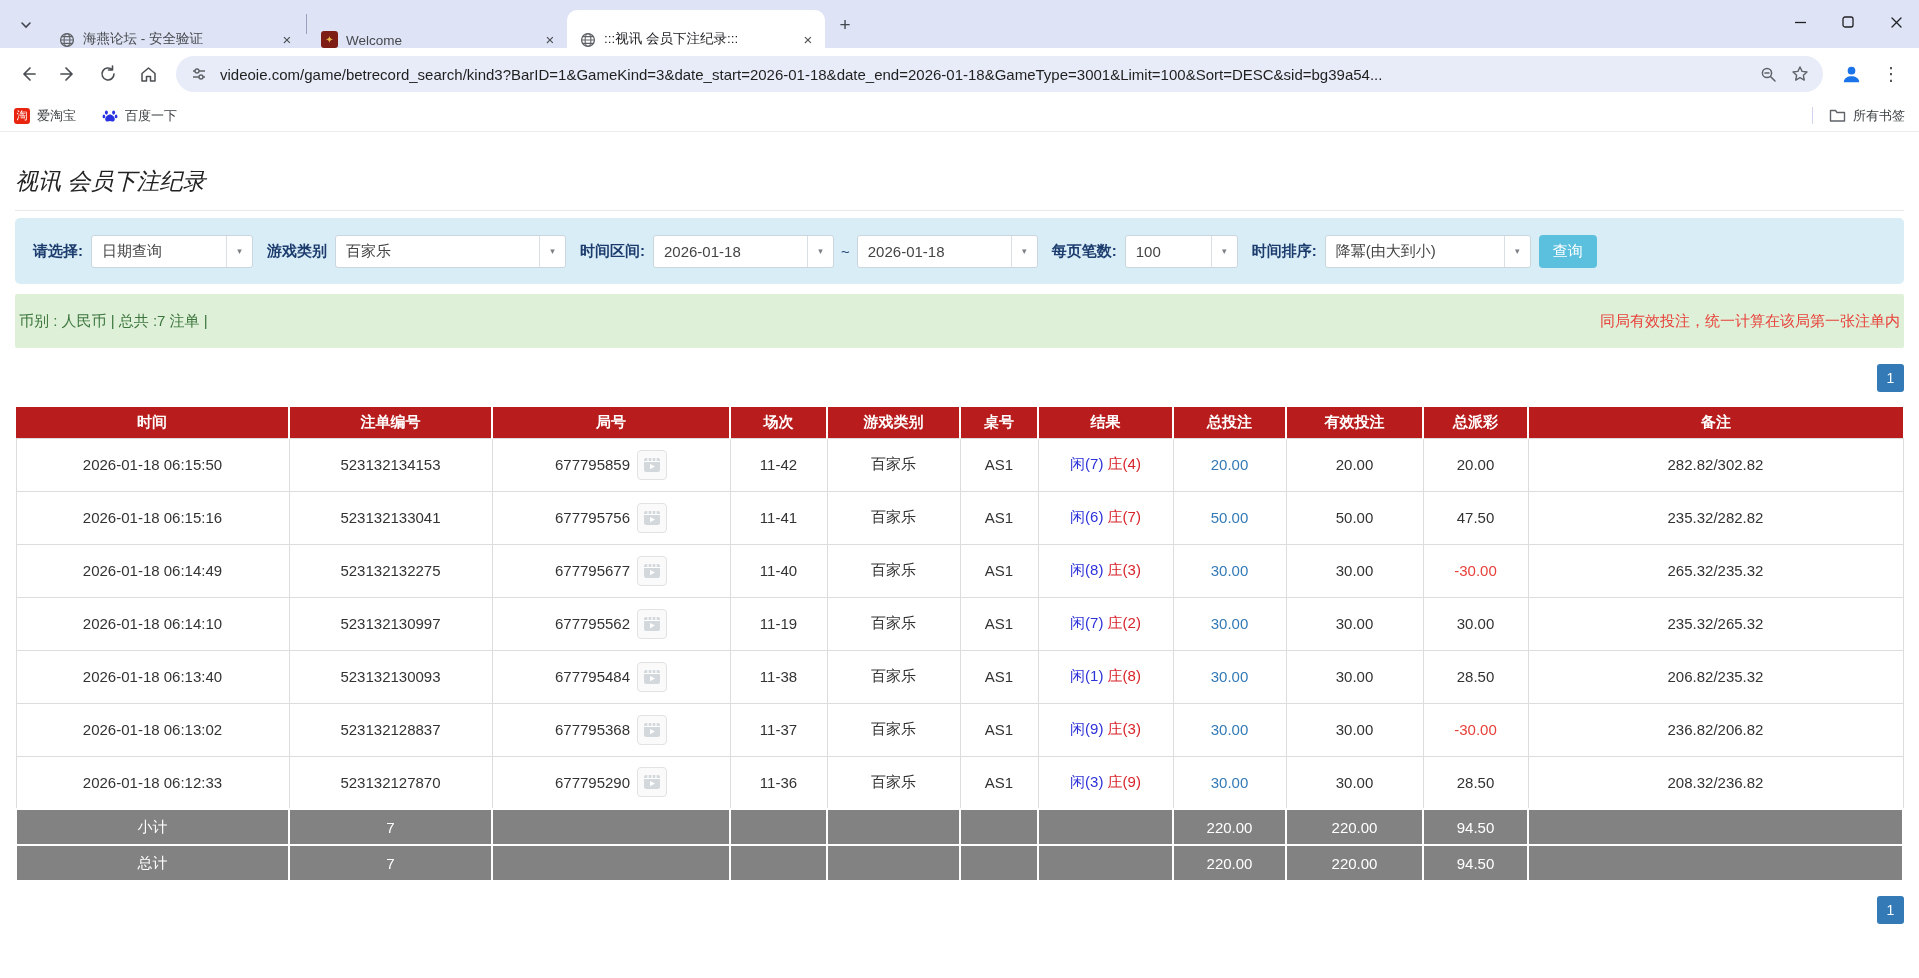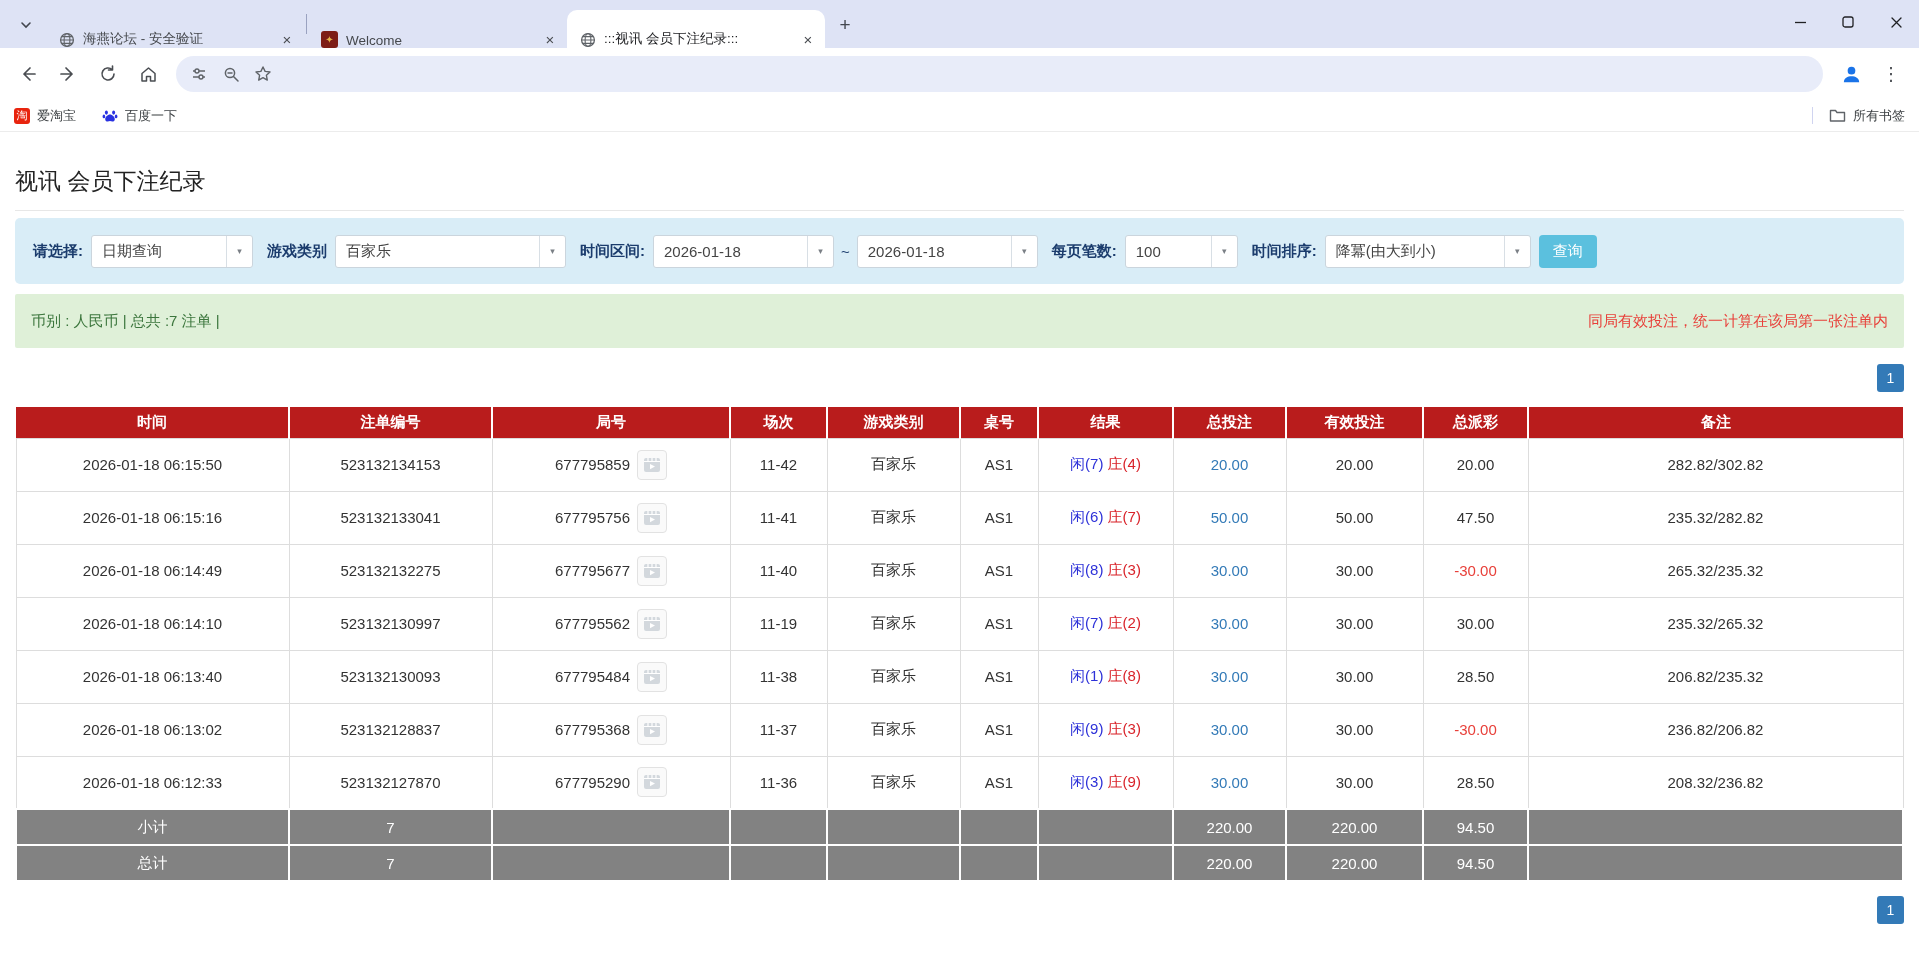--- a/index.html
+++ b/index.html
@@ -41,39 +41,39 @@
   .bookmarks { height:32px; background:#fff; display:flex; align-items:center; padding:0 14px;
     font-size:13px; color:#3c4043; border-bottom:1px solid #ececec; }
   .bm-item { display:flex; align-items:center; gap:7px; margin-right:26px; cursor:pointer; }
   .bm-ico-taobao { width:16px; height:16px; border-radius:3px; background:#e8240e; color:#fff;
     font-size:11px; display:flex; align-items:center; justify-content:center; }
   .bm-right { margin-left:auto; display:flex; align-items:center; gap:10px; }
   .bm-divider { width:1px; height:17px; background:#d0d4f0; margin-right:6px; }
 
   
   .page { padding:0 15px; }
-  .page-title { font-size:23px; font-weight:400; color:#222; margin:34px 0 13px; }
+  .page-title { font-size:23px; font-weight:400; color:#222; margin:34px 0 13px;font-style:italic; }
   .title-rule { border:none; border-top:1px solid #e7e7e7; margin:0 0 7px; }
 
   .filterbar { background:#d9edf7; border-radius:5px; height:66px; display:flex;
     align-items:center; padding:0 18px; font-size:15px; }
   .f-label { color:#1b3c6d; font-weight:bold; white-space:nowrap; margin:0 8px 0 14px; }
   .f-label:first-child { margin-left:0; }
   .sel { background:#fff; border:1px solid #cbd5dd; border-radius:3px; height:33px;
     display:flex; align-items:stretch; cursor:pointer; flex:0 0 auto; }
   .sel-val { flex:1; display:flex; align-items:center; padding:0 10px; color:#444;
     white-space:nowrap; overflow:hidden; }
   .sel-arrow { width:26px; border-left:1px solid #d8dfe5; display:flex; align-items:center;
     justify-content:center; font-size:9px; color:#7a7f85; }
   .tilde { color:#1b3c6d; margin:0 7px; }
   .btn-search { background:#5bc0de; color:#fff; border:none; border-radius:4px; height:33px;
     padding:0 14px; font-size:15px; margin-left:8px; cursor:pointer; }
 
   .summary { margin-top:10px; background:#dff0d8; border-radius:2px; height:54px;
-    display:flex; align-items:center; justify-content:space-between; padding:0 16px; font-size:15px; }
+    display:flex; align-items:center; justify-content:space-between; padding:0 4px; font-size:15px; }
   .summary-left { color:#3c763d; }
   .summary-right { color:#e8403a; }
 
   .pagrow { display:flex; justify-content:flex-end; margin:16px 0 15px; }
   .pagrow.bottom { margin:14px 0 0; }
   .pagbtn { background:#337ab7; color:#fff; min-width:27px; height:28px; border-radius:3px;
     display:flex; align-items:center; justify-content:center; font-size:14px; cursor:pointer; }
 
   table.records { width:100%; border-collapse:collapse; font-size:15px; table-layout:fixed; }
   .records thead th { background:#b91c1c; color:#fff; font-weight:bold; height:31px;
@@ -172,20 +172,21 @@
       </svg>
     </span>
   <div class="omnibox">
     <span class="omni-ico">
       <svg width="16" height="16" viewBox="0 0 16 16">
           <path d="M2 5h12M2 11h12" stroke="#5f6368" stroke-width="1.4"></path>
           <circle cx="6" cy="5" r="2" fill="#e8ecf9" stroke="#5f6368" stroke-width="1.4"></circle>
           <circle cx="10" cy="11" r="2" fill="#e8ecf9" stroke="#5f6368" stroke-width="1.4"></circle>
         </svg>
       </span>
+    <span class="omni-url">videoie.com/game/betrecord_search/kind3?BarID=1&amp;GameKind=3&amp;date_start=2026-01-18&amp;date_end=2026-01-18&amp;GameType=3001&amp;Limit=100&amp;Sort=DESC&amp;sid=bg39a54...</span>
     <span class="omni-ico">
       <svg width="17" height="17" viewBox="0 0 17 17">
           <circle cx="7" cy="7" r="4.6" fill="none" stroke="#5f6368" stroke-width="1.5"></circle>
           <path d="M10.5 10.5L15 15M5 7h4" stroke="#5f6368" stroke-width="1.5" stroke-linecap="round"></path>
         </svg>
       </span>
     <span class="omni-ico">
       <svg width="18" height="18" viewBox="0 0 18 18">
           <path d="M9 2l2.1 4.4 4.9.6-3.6 3.3.9 4.8L9 12.7 4.7 15.1l.9-4.8L2 7l4.9-.6z" fill="none" stroke="#5f6368" stroke-width="1.4" stroke-linejoin="round"></path>
         </svg>

